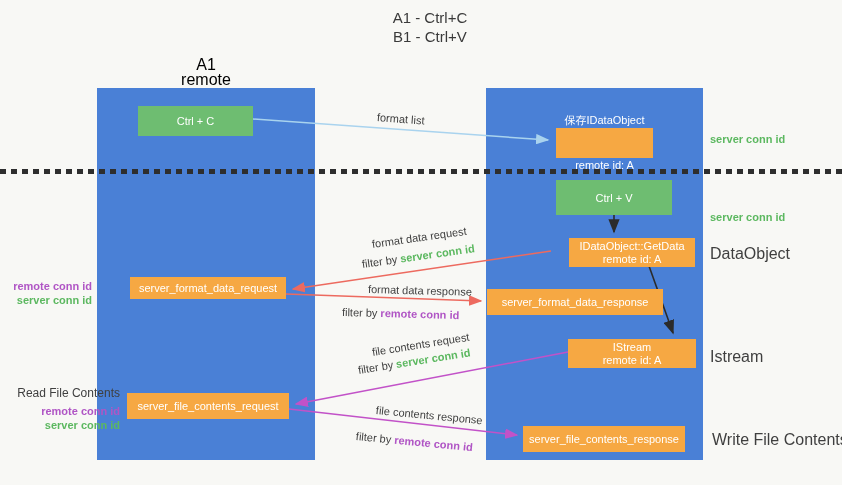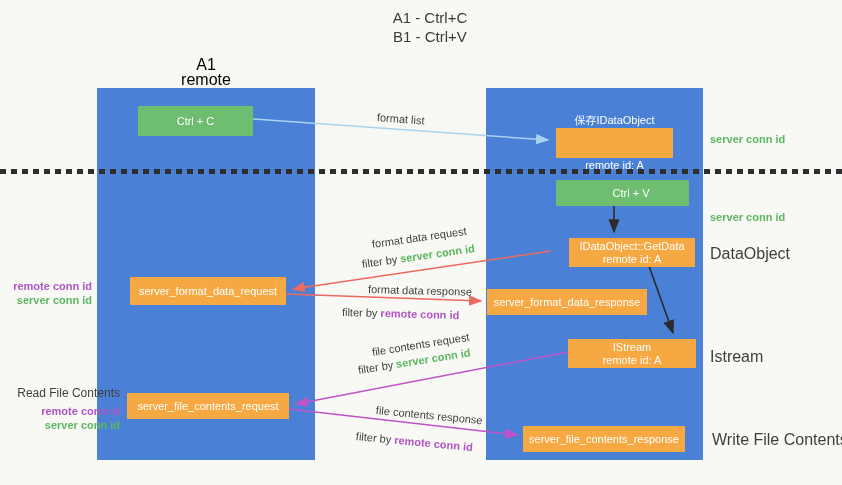--- a/index.html
+++ b/index.html
@@ -69,39 +69,39 @@
     <line x1="286" y1="294" x2="481" y2="301" stroke="#ed6a5f" stroke-width="1.5" marker-end="url(#m-red)"></line>
     <line x1="649" y1="266" x2="673" y2="333" stroke="#2b2b2b" stroke-width="1.6" marker-end="url(#m-blk)"></line>
     <line x1="568" y1="352" x2="296" y2="404" stroke="#c252c8" stroke-width="1.5" marker-end="url(#m-mag)"></line>
     <line x1="289" y1="409" x2="517" y2="435" stroke="#c252c8" stroke-width="1.5" marker-end="url(#m-mag)"></line>
   </svg>
 
   <div class="node green-node" style="left:138px;top:106px;width:115px;height:30px;">
     <span>Ctrl + C</span>
   </div>
 
-  <div class="node orange-node two-line" style="left:556px;top:128px;width:117px;height:30px;gap:32px;">
+  <div class="node orange-node two-line" style="left:556px;top:128px;width:97px;height:30px;gap:32px;">
     <div>保存IDataObject</div>
     <div>remote id: A</div>
   </div>
 
-  <div class="node green-node" style="left:556px;top:180px;width:116px;height:26px;padding-left:17px;">
+  <div class="node green-node" style="left:556px;top:180px;width:116px;height:35px;">
     <span>Ctrl + V</span>
   </div>
 
   <div class="node orange-node two-line" style="left:569px;top:238px;width:126px;height:29px;">
     <div>IDataObject::GetData</div>
     <div>remote id: A</div>
   </div>
 
-  <div class="node orange-node" style="left:130px;top:277px;width:156px;height:28px;">
+  <div class="node orange-node" style="left:130px;top:277px;width:156px;height:22px;">
     <span>server_format_data_request</span>
   </div>
 
-  <div class="node orange-node" style="left:487px;top:289px;width:160px;height:26px;">
+  <div class="node orange-node" style="left:487px;top:289px;width:176px;height:26px;">
     <span>server_format_data_response</span>
   </div>
 
   <div class="node orange-node two-line" style="left:568px;top:339px;width:128px;height:29px;">
     <div>IStream</div>
     <div>remote id: A</div>
   </div>
 
   <div class="node orange-node" style="left:127px;top:393px;width:162px;height:26px;">
     <span>server_file_contents_request</span>

